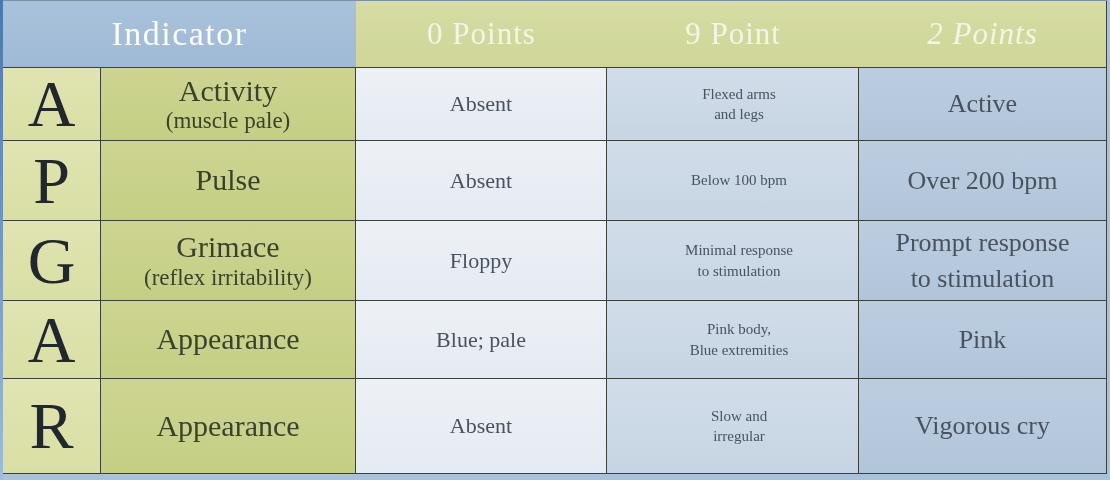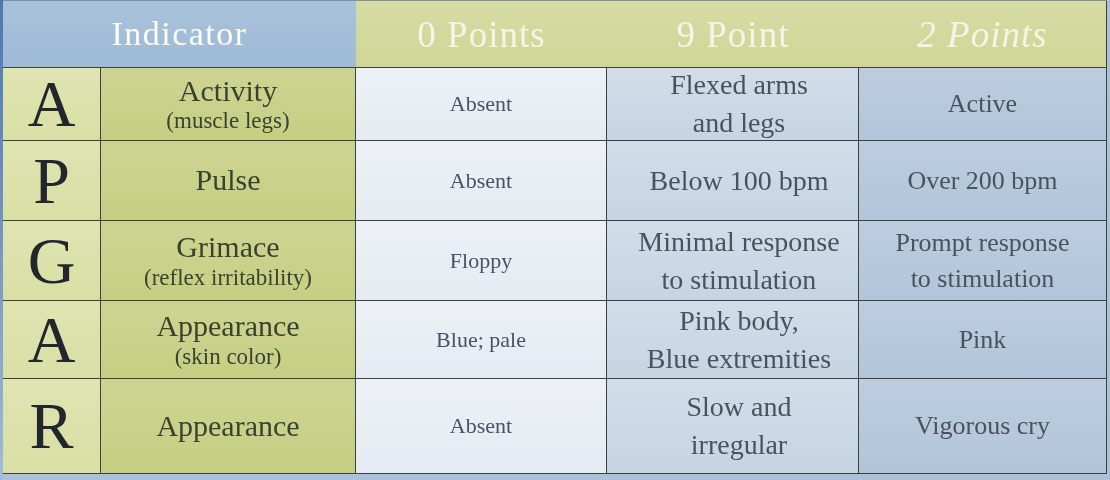--- a/index.html
+++ b/index.html
@@ -47,21 +47,21 @@
     background: linear-gradient(180deg, #a9c2db 0%, #9fbad6 100%);
     border-right: none;
     color: #fdfdfb;
     font-size: 34px;
     letter-spacing: 1.5px;
   }
   .h-points {
     background: linear-gradient(180deg, #d6dca3 0%, #cfd697 100%);
     border-right: none;
     color: #f3f5e8;
-    font-size: 37px;
+    font-size: 31px;
     letter-spacing: 1px;
   }
   .h-points.last { border-right: 1.5px solid #3a423b; font-style: italic; }
   
   .c-letter {
     background: linear-gradient(180deg, #e0e4b2 0%, #d9dfa4 100%);
     color: #21272c;
     font-size: 66px;
     line-height: 1;
   }
@@ -75,21 +75,21 @@
   .c-name .subtitle { font-size: 23px; }
   .c-name .subtitle:empty { display: none; }
   .c-p0 {
     background: linear-gradient(180deg, #edf1f6 0%, #e5ebf2 100%);
     color: #48535f;
     font-size: 22px;
   }
   .c-p1 {
     background: linear-gradient(180deg, #d2dde9 0%, #c6d4e3 100%);
     color: #48535f;
-    font-size: 28px;
+    font-size: 15px;
     padding-left: 13px;
   }
   .c-p2 {
     background: linear-gradient(180deg, #bccde0 0%, #b1c5da 100%);
     color: #48535f;
     font-size: 26px;
   }
   .value {
     white-space: pre-line;
     line-height: 1.35;
@@ -104,21 +104,21 @@
   <div class="apgar-table">
 
     <div class="cell h-indicator">Indicator</div>
     <div class="cell h-points">0 Points</div>
     <div class="cell h-points">9 Point</div>
     <div class="cell h-points last">2 Points</div>
 
     <div class="cell c-letter">A</div>
     <div class="cell c-name">
       <span class="name">Activity</span>
-      <span class="subtitle">(muscle legs)</span>
+      <span class="subtitle">(muscle pale)</span>
     </div>
     <div class="cell c-p0">
       <span class="value">Absent</span>
     </div>
     <div class="cell c-p1">
       <span class="value">Flexed arms
 and legs</span>
     </div>
     <div class="cell c-p2">
       <span class="value">Active</span>
@@ -152,21 +152,20 @@
 to stimulation</span>
     </div>
     <div class="cell c-p2">
       <span class="value">Prompt response
 to stimulation</span>
     </div>
 
     <div class="cell c-letter">A</div>
     <div class="cell c-name">
       <span class="name">Appearance</span>
-      <span class="subtitle">(skin color)</span>
     </div>
     <div class="cell c-p0">
       <span class="value">Blue; pale</span>
     </div>
     <div class="cell c-p1">
       <span class="value">Pink body,
 Blue extremities</span>
     </div>
     <div class="cell c-p2">
       <span class="value">Pink</span>

